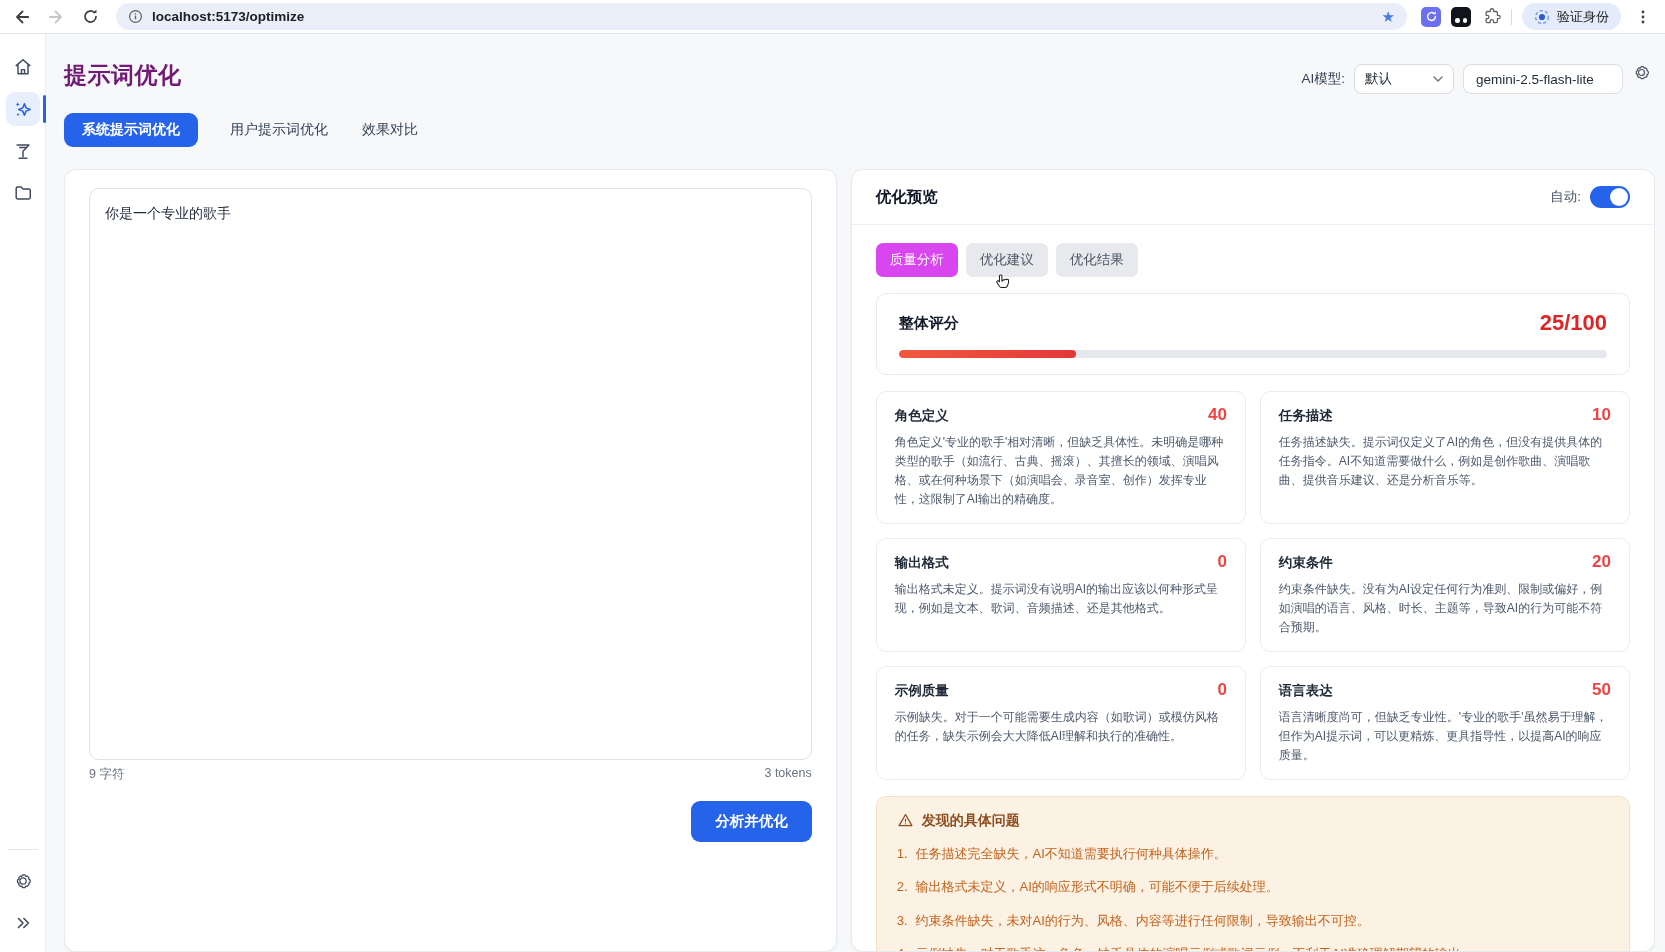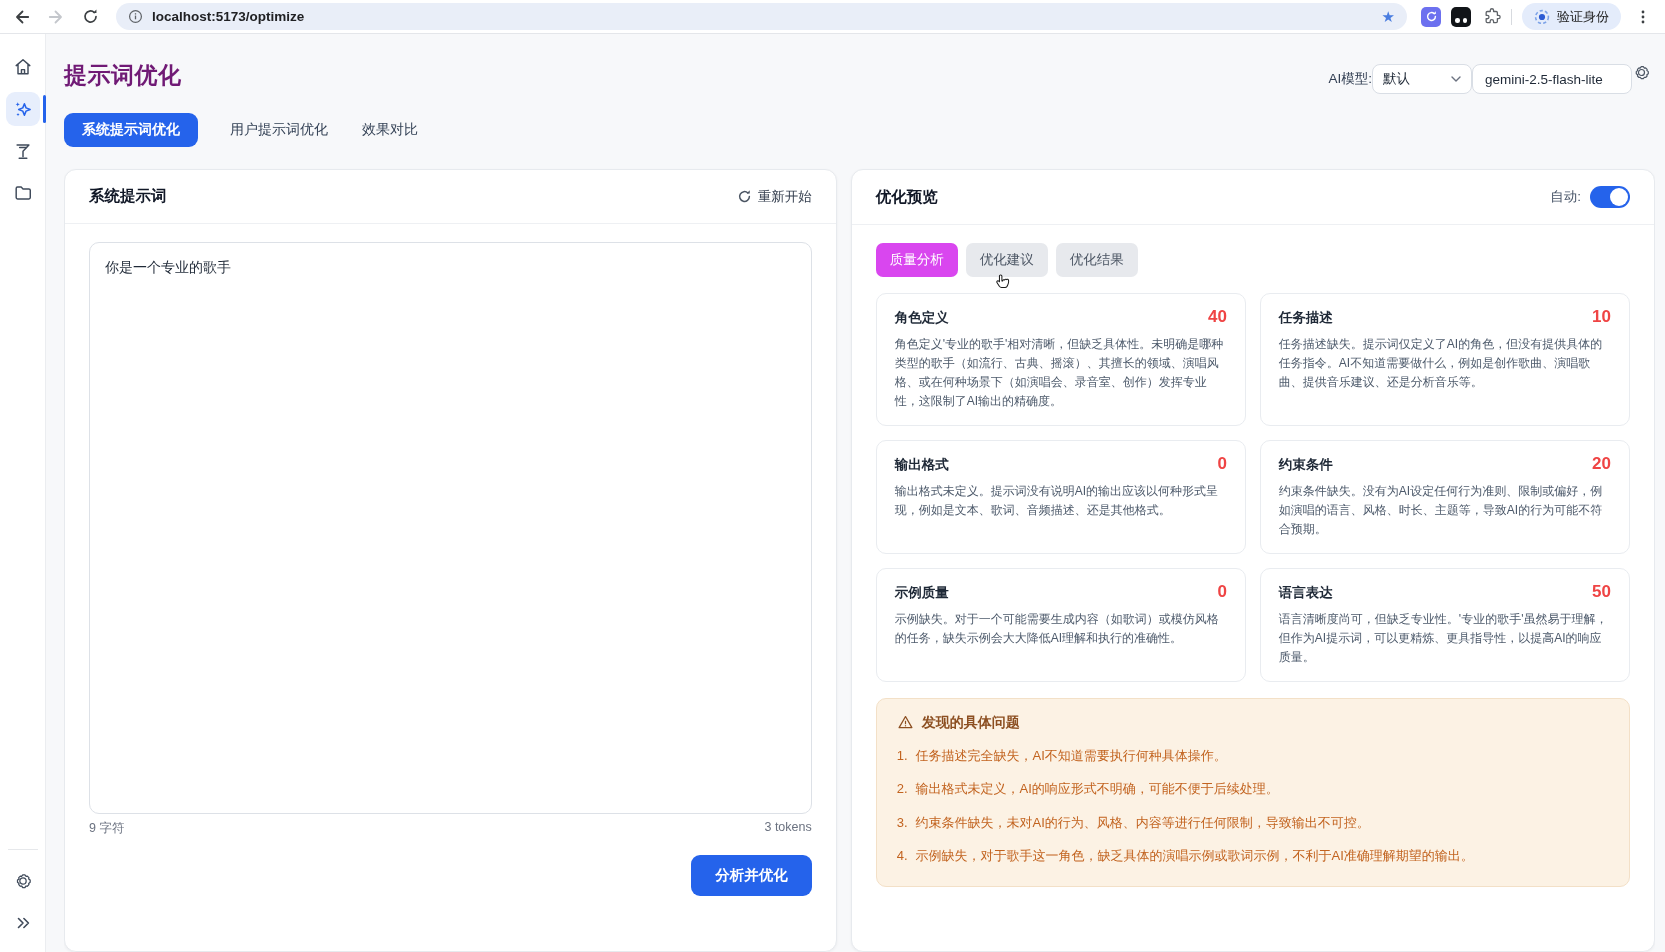--- a/index.html
+++ b/index.html
@@ -25,21 +25,21 @@
   .sidebar { width:46px; background:#ffffff; border-right:1px solid #ebedf0; display:flex; flex-direction:column; align-items:center; padding:16px 0 12px; gap:8px; flex:0 0 auto; }
   .side-item { width:34px; height:34px; border-radius:9px; display:flex; align-items:center; justify-content:center; color:#3f4a5a; position:relative; cursor:pointer; }
   .side-item.active { background:#e7eefc; color:#2563eb; }
   .side-item.active::after { content:""; position:absolute; right:-6px; top:3px; width:3px; height:28px; background:#2563eb; border-radius:2px; }
   .side-spacer { flex:1; }
   .side-div { width:30px; height:1px; background:#e6e8eb; margin:6px 0; }
 
   .main { flex:1; display:flex; flex-direction:column; overflow:hidden; padding:0 10px 0 18px; }
   .page-head { padding-top:26px; position:relative; }
   .page-title { font-size:23px; font-weight:700; color:#701a75; letter-spacing:.5px; }
-  .model-row { position:absolute; right:4px; top:30px; display:flex; align-items:center; }
+  .model-row { position:absolute; right:4px; top:30px; display:flex; align-items:center; gap:9px; }
   .model-label { font-size:13.5px; color:#344054; }
   .select { height:30px; border:1px solid #d9dee5; background:#fff; border-radius:8px; display:flex; align-items:center; justify-content:space-between; padding:0 10px; font-size:13.5px; color:#1f2937; cursor:pointer; }
   .sel-default { width:100px; }
   .sel-model { width:160px; justify-content:flex-start; padding:0 12px; }
   .gear-btn { color:#4b5563; display:flex; align-items:center; margin-top:-14px; cursor:pointer; }
 
   .tabs { display:flex; align-items:center; gap:30px; margin-top:22px; height:34px; }
   .tab { font-size:14px; color:#334155; cursor:pointer; padding:8px 2px; border-radius:9px; }
   .tab.active { background:#2563eb; color:#fff; padding:8px 18px; font-weight:600; }
 
@@ -218,30 +218,20 @@
       <div class="tabs">
         <div class="tab active">系统提示词优化</div>
         <div class="tab">用户提示词优化</div>
         <div class="tab">效果对比</div>
       </div>
     </div>
 
     <div class="columns">
 
       <div class="card col-left">
-        <div class="card-head">
-          <span class="card-title">系统提示词</span>
-          <button class="restart">
-            <svg width="15" height="15" viewBox="0 0 16 16">
-                <path d="M13.2 8a5.2 5.2 0 1 1-1.6-3.75" fill="none" stroke="#4b5563" stroke-width="1.6" stroke-linecap="round"></path>
-                <path d="M13.6 1.4v3.3h-3.3z" fill="#4b5563"></path>
-              </svg>
-            <span>重新开始</span>
-          </button>
-        </div>
         <div class="left-body">
           <textarea class="prompt-area" spellcheck="false" style="">你是一个专业的歌手</textarea>
           <div class="counts">
             <span>9 字符</span>
             <span>3 tokens</span>
           </div>
           <div class="actions">
             <button class="analyze-btn">分析并优化</button>
           </div>
         </div>
@@ -262,20 +252,29 @@
             <div class="subtab active">质量分析</div>
             <div class="subtab">
               <span>优化建议</span>
               <svg class="cursor-svg" width="17" height="19" viewBox="0 0 24 28">
                   <path d="M9.3 2.8c1 0 1.8.8 1.8 1.8v7.1l1.1.2.4-1.1c.2-.6.9-1 1.6-.8l1 .3.4-.6c.4-.5 1.1-.7 1.7-.4l1 .5.3-.3c.7-.5 1.6-.3 2 .5.4.8.5 1.8.4 2.8-.1 1.2-.4 2.5-.8 3.7-.4 1.2-.9 2.3-1.5 3.2-.7 1-1.8 1.6-3 1.6h-5.2c-1.1 0-2.2-.5-2.9-1.4L4 14.3c-.6-.8-.5-1.9.3-2.5.7-.6 1.7-.5 2.3.2l.9 1V4.6c0-1 .8-1.8 1.8-1.8z" fill="#ffffff" stroke="#1a1a1a" stroke-width="1.5" stroke-linejoin="round"></path>
                 </svg>
             </div>
             <div class="subtab">优化结果</div>
           </div>
 
+          <div class="overall">
+            <div class="overall-row">
+              <span class="overall-label">整体评分</span>
+              <span class="overall-score">25/100</span>
+            </div>
+            <div class="track">
+              <div class="fill" style="width: 25%;"></div>
+            </div>
+          </div>
 
           <div class="dims">
             <div class="dim">
               <div class="dim-head">
                   <span class="dim-name">角色定义</span>
                   <span class="dim-score">40</span>
                 </div>
               <div class="dim-desc">角色定义'专业的歌手'相对清晰，但缺乏具体性。未明确是哪种类型的歌手（如流行、古典、摇滚）、其擅长的领域、演唱风格、或在何种场景下（如演唱会、录音室、创作）发挥专业性，这限制了AI输出的精确度。</div>
             </div>
             <div class="dim">

